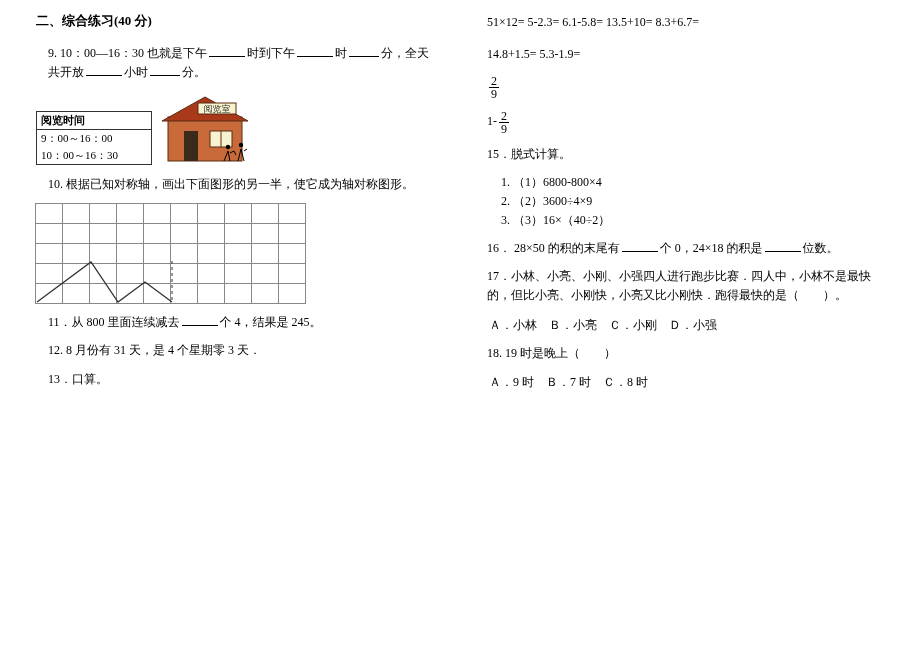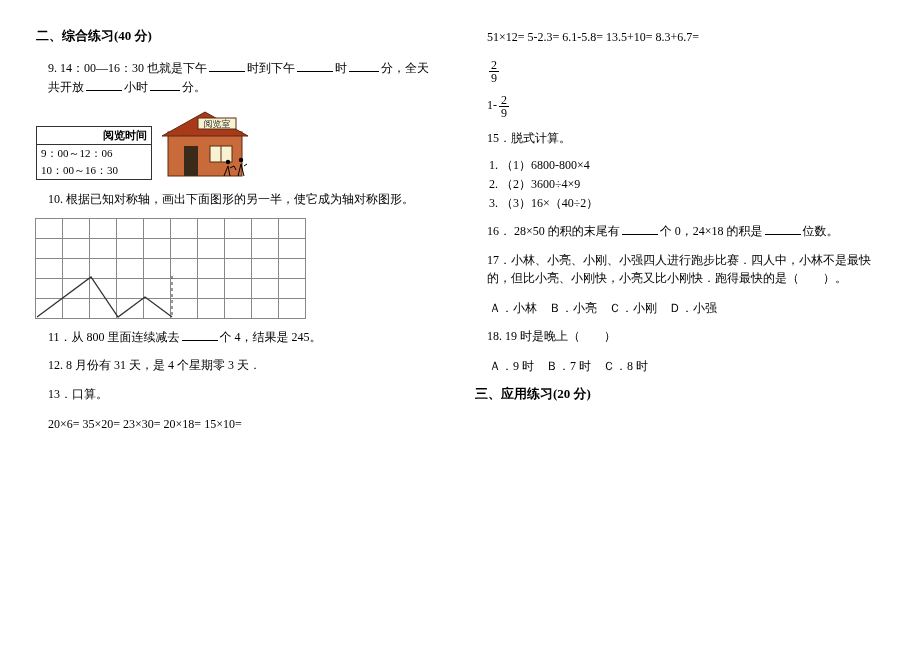--- a/index.html
+++ b/index.html
@@ -1,60 +1,60 @@
 <!DOCTYPE html>
 <html><head>
   <meta charset="utf-8">
   <style>
     * { box-sizing: border-box; margin: 0; padding: 0; }
     html, body { width: 920px; height: 650px; font-family: "SimSun", serif; font-size: 12px; color: #000; background: #fff; }
-    .page { padding: 17px 36px 8px 36px; position: relative; height: 100%; }
+    .page { padding: 2px 36px 8px 36px; position: relative; height: 100%; }
     .cols { display: flex; gap: 30px; }
     .col { flex: 1; min-width: 0; }
     .hdr { font-weight: bold; font-size: 13px; margin: 10px 0 14px; }
     .q { margin: 10px 12px; line-height: 1.55; }
     .blank { border-bottom: 1px solid #000; display: inline-block; min-width: 36px; height: 13px; margin: 0 2px; }
     .blank.sm { min-width: 30px; }
     .fig1 { margin: 10px 0; }
     .sign { border: 1px solid #333; width: 116px; }
-    .sign-hdr { text-align: right; border-bottom: 1px solid #333; padding: 2px 0; font-weight: bold; font-size: 11px; }
+    .sign-hdr { text-align: left; border-bottom: 1px solid #333; padding: 2px 0; font-weight: bold; font-size: 11px; }
     .sign div { padding: 1px 4px; font-size: 11px; }
     .fig1-wrap { display: flex; align-items: flex-end; gap: 2px; }
     .grid-fig { margin: 8px 0 6px; }
     .grid { width: 280px; }
     .gridrow { display: flex; }
     .cell { width: 28px; height: 21px; border: 1px solid #888; margin: -1px 0 0 -1px; }
     .ol-wrap { margin-left: 22px; }
-    .ol-wrap li { margin: 2px 4px; list-style: decimal; }
+    .ol-wrap li { margin: 2px 16px; list-style: decimal; }
     .choices { padding-left: 14px; margin-top: 12px; }
     .calc { line-height: 1.8; }
     .frac { display: inline-block; text-align: center; vertical-align: middle; line-height: 1; margin: 0 2px; }
     .frac .n { display: block; border-bottom: 1px solid #000; padding: 0 2px; }
     .frac .d { display: block; padding: 0 2px; }
     .footer { position: absolute; bottom: 6px; left: 0; right: 0; text-align: center; font-size: 11px; }
     svg { display: block; }
   </style>
 </head>
 <body>
 
 <div class="page">
   <div class="cols">
 
     <div class="col">
       <div class="hdr">二、综合练习(40 分)</div>
 
       <div class="q">
-        <span>9. 14：00—16：30 也就是下午</span><span class="blank"></span><span>时到下午</span><span class="blank"></span><span>时</span><span class="blank sm"></span><span>分，全天共开放</span><span class="blank"></span><span>小时</span><span class="blank sm"></span><span>分。</span>
+        <span>9. 10：00—16：30 也就是下午</span><span class="blank"></span><span>时到下午</span><span class="blank"></span><span>时</span><span class="blank sm"></span><span>分，全天共开放</span><span class="blank"></span><span>小时</span><span class="blank sm"></span><span>分。</span>
       </div>
 
       <div class="fig1">
         <div class="fig1-wrap">
           <div class="sign">
             <div class="sign-hdr">阅览时间</div>
-            <div>9：00～12：06</div>
+            <div>9：00～16：00</div>
             <div>10：00～16：30</div>
           </div>
           <svg width="110" height="74" viewBox="0 0 110 74">
             <rect x="14" y="26" width="74" height="44" fill="#c86a3a" stroke="#5a2a12"></rect>
             <polygon points="8,30 51,6 94,30" fill="#a83a1a" stroke="#5a2a12"></polygon>
             <rect x="44" y="12" width="38" height="11" fill="#f7f2d0" stroke="#5a2a12"></rect>
             <text x="63" y="21" text-anchor="middle" font-size="9" fill="#333">阅览室</text>
             <rect x="30" y="40" width="14" height="30" fill="#3a2a1a"></rect>
             <rect x="56" y="40" width="22" height="16" fill="#f7f2d0" stroke="#5a2a12"></rect>
             <line x1="67" y1="40" x2="67" y2="56" stroke="#5a2a12"></line>
@@ -137,25 +137,25 @@
       </div>
 
       <div class="q">
         <span>11．从 800 里面连续减去</span><span class="blank"></span><span>个 4，结果是 245。</span>
       </div>
 
       <div class="q">12. 8 月份有 31 天，是 4 个星期零 3 天．</div>
 
       <div class="q">13．口算。</div>
 
-      <div class="q calc">20×6=            35×20=           23×30=           20×18=           15×10=</div>
     </div>
 
     <div class="col">
       <div class="q calc">51×12=            5-2.3=            6.1-5.8=          13.5+10=          8.3+6.7=</div>
+      <div class="q calc">14.8+1.5=       5.3-1.9=</div>
       <div class="q">
         <span class="frac"><span class="n">2</span><span class="d">9</span></span>
       </div>
       <div class="q">
         <span>1-</span><span class="frac"><span class="n">2</span><span class="d">9</span></span>
       </div>
 
 
       <div class="q">15．脱式计算。</div>
       <ol class="ol-wrap">
@@ -167,17 +167,16 @@
       <div class="q">
         <span>16．  28×50 的积的末尾有</span><span class="blank"></span><span>个 0，24×18 的积是</span><span class="blank"></span><span>位数。</span>
       </div>
 
       <div class="q">17．小林、小亮、小刚、小强四人进行跑步比赛．四人中，小林不是最快的，但比小亮、小刚快，小亮又比小刚快．跑得最快的是（　　）。</div>
       <div class="choices">Ａ．小林　Ｂ．小亮　Ｃ．小刚　Ｄ．小强</div>
 
       <div class="q">18. 19 时是晚上（　　）</div>
       <div class="choices">Ａ．9 时　Ｂ．7 时　Ｃ．8 时</div>
 
-      <div class="hdr">三、应用练习(20 分)</div>
     </div>
   </div>
 
 </div>
 
 </body></html>

